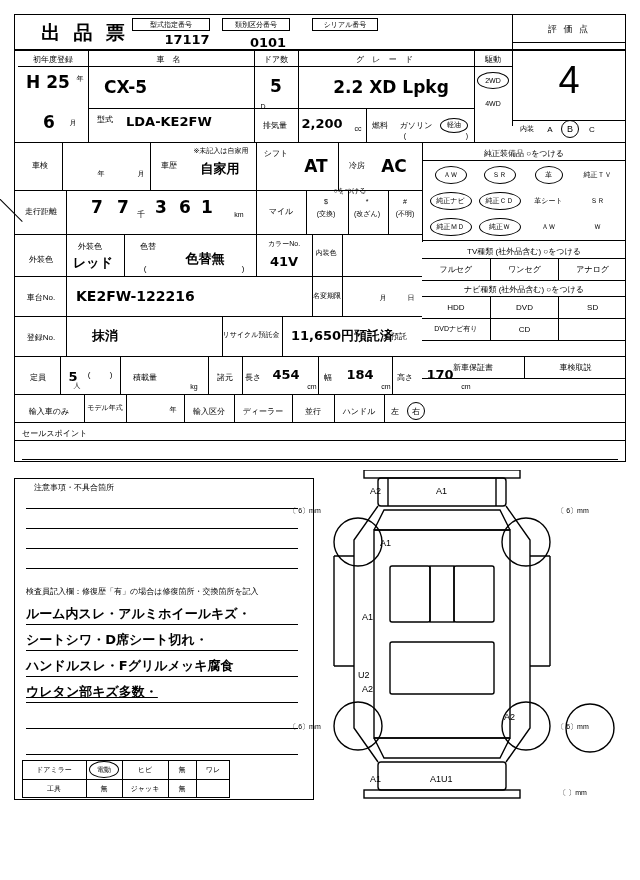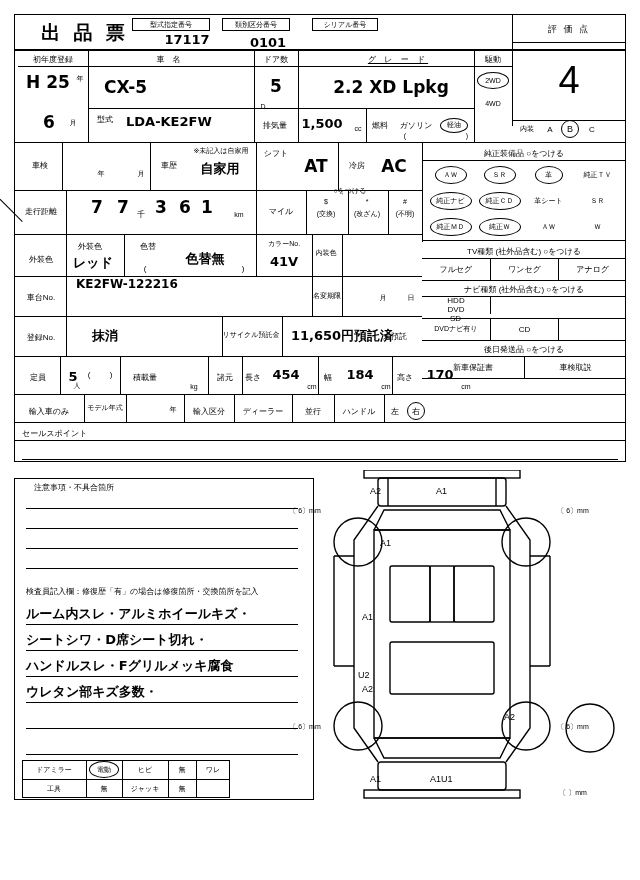--- a/index.html
+++ b/index.html
@@ -67,39 +67,39 @@
   <div class="line" style="left:88px;top:66px;width:166px;height:1px;"></div>
   <div class="bx l big hand" style="left:104px;top:76px;width:140px;height:22px;">CX-5</div>
 
   <div class="line" style="left:254px;top:50px;width:1px;height:92px;"></div>
   <div class="bx c sm" style="left:254px;top:52px;width:44px;height:14px;">ドア数</div>
   <div class="line" style="left:254px;top:66px;width:44px;height:1px;"></div>
   <div class="bx c big hand" style="left:254px;top:76px;width:44px;height:20px;">5</div>
   <div class="bx c xs" style="left:256px;top:100px;width:14px;height:12px;">D</div>
 
   <div class="line" style="left:298px;top:50px;width:1px;height:92px;"></div>
-  <div class="bx c sm" style="left:310px;top:52px;width:176px;height:14px;letter-spacing:3px;text-decoration:underline;">グ レ ー ド</div>
+  <div class="bx c sm" style="left:298px;top:52px;width:176px;height:14px;letter-spacing:3px;">グ レ ー ド</div>
   <div class="line" style="left:298px;top:66px;width:176px;height:1px;"></div>
   <div class="bx c big hand" style="left:298px;top:76px;width:186px;height:22px;">2.2 XD Lpkg</div>
 
   <div class="line" style="left:474px;top:50px;width:1px;height:92px;"></div>
   <div class="bx c sm" style="left:474px;top:52px;width:38px;height:14px;">駆動</div>
   <div class="line" style="left:474px;top:66px;width:38px;height:1px;"></div>
   <div class="bx c xs" style="left:474px;top:72px;width:38px;height:16px;">
     <span class="circ" style="width:30px;height:15px;border-radius:50%;font-size:7px;">2WD</span>
   </div>
   <div class="bx c xs" style="left:474px;top:96px;width:38px;height:14px;">4WD</div>
 
   <div class="line" style="left:88px;top:108px;width:386px;height:1px;"></div>
   <div class="bx c sm" style="left:90px;top:112px;width:30px;height:14px;">型式</div>
   <div class="bx l med hand" style="left:126px;top:112px;width:130px;height:18px;">LDA-KE2FW</div>
 
   <div class="line" style="left:254px;top:108px;width:1px;height:34px;"></div>
   <div class="bx c sm" style="left:256px;top:118px;width:38px;height:14px;">排気量</div>
-  <div class="bx c med hand" style="left:294px;top:114px;width:56px;height:18px;">1,500</div>
+  <div class="bx c med hand" style="left:294px;top:114px;width:56px;height:18px;">2,200</div>
   <div class="bx c xs" style="left:350px;top:122px;width:16px;height:12px;">cc</div>
 
   <div class="line" style="left:366px;top:108px;width:1px;height:34px;"></div>
   <div class="bx c sm" style="left:366px;top:118px;width:28px;height:14px;">燃料</div>
   <div class="bx c sm" style="left:394px;top:118px;width:44px;height:14px;">ガソリン</div>
   <div class="bx c xs" style="left:438px;top:118px;width:32px;height:14px;">
     <span class="circ" style="width:26px;height:13px;border-radius:50%;font-size:7px;">軽油</span>
   </div>
   <div class="bx c xs" style="left:400px;top:130px;width:10px;height:10px;">(</div>
   <div class="bx c xs" style="left:462px;top:130px;width:10px;height:10px;">)</div>
@@ -220,44 +220,43 @@
   <div class="bx c sm" style="left:422px;top:244px;width:204px;height:14px;">TV種類 (社外品含む) ○をつける</div>
   <div class="line" style="left:422px;top:258px;width:204px;height:1px;"></div>
   <div class="bx" style="left:422px;top:258px;width:204px;height:22px;display:flex;">
     <div class="c sm" style="width:68px;height:22px;border-right:1px solid #000;">フルセグ</div>
     <div class="c sm" style="width:68px;height:22px;border-right:1px solid #000;">ワンセグ</div>
     <div class="c sm" style="width:67px;height:22px;">アナログ</div>
   </div>
   <div class="line" style="left:422px;top:280px;width:204px;height:1px;"></div>
   <div class="bx c sm" style="left:422px;top:282px;width:204px;height:14px;">ナビ種類 (社外品含む) ○をつける</div>
   <div class="line" style="left:422px;top:296px;width:204px;height:1px;"></div>
-  <div class="bx" style="left:422px;top:296px;width:204px;height:22px;display:flex;flex-direction:column;">
+  <div class="bx" style="left:422px;top:296px;width:204px;height:22px;display:flex;">
     <div class="c sm" style="width:68px;height:22px;border-right:1px solid #000;">HDD</div>
     <div class="c sm" style="width:68px;height:22px;border-right:1px solid #000;">DVD</div>
     <div class="c sm" style="width:67px;height:22px;">SD</div>
   </div>
   <div class="line" style="left:422px;top:318px;width:204px;height:1px;"></div>
   <div class="bx" style="left:422px;top:318px;width:204px;height:22px;display:flex;">
     <div class="c xs" style="width:68px;height:22px;border-right:1px solid #000;">DVDナビ有り</div>
     <div class="c sm" style="width:68px;height:22px;border-right:1px solid #000;">CD</div>
     <div class="c sm" style="width:67px;height:22px;"></div>
   </div>
   <div class="line" style="left:422px;top:340px;width:204px;height:1px;"></div>
-  <div class="bx c sm" style="left:422px;top:342px;width:204px;height:14px;">後日発送品 ○をつける</div>
   <div class="line" style="left:422px;top:356px;width:204px;height:1px;"></div>
   <div class="bx" style="left:422px;top:356px;width:204px;height:22px;display:flex;">
     <div class="c sm" style="width:102px;height:22px;border-right:1px solid #000;">新車保証書</div>
     <div class="c sm" style="width:101px;height:22px;">車検取説</div>
   </div>
   <div class="line" style="left:422px;top:378px;width:204px;height:1px;"></div>
 
   <div class="line" style="left:14px;top:276px;width:408px;height:1px;"></div>
   <div class="bx c sm" style="left:18px;top:290px;width:46px;height:14px;">車台No.</div>
   <div class="line" style="left:66px;top:276px;width:1px;height:40px;"></div>
-  <div class="bx l med hand" style="left:76px;top:274px;width:200px;height:20px;font-size:12px;">KE2FW-122216</div>
+  <div class="bx l med hand" style="left:76px;top:286px;width:200px;height:20px;font-size:14px;">KE2FW-122216</div>
   <div class="line" style="left:312px;top:276px;width:1px;height:40px;"></div>
   <div class="bx c xs" style="left:312px;top:282px;width:30px;height:28px;line-height:1.3;">名変期限</div>
   <div class="line" style="left:342px;top:276px;width:1px;height:40px;"></div>
   <div class="bx c xs" style="left:376px;top:292px;width:14px;height:12px;">月</div>
   <div class="bx c xs" style="left:404px;top:292px;width:14px;height:12px;">日</div>
 
   <div class="line" style="left:14px;top:316px;width:408px;height:1px;"></div>
   <div class="bx c sm" style="left:18px;top:330px;width:46px;height:14px;">登録No.</div>
   <div class="line" style="left:66px;top:316px;width:1px;height:40px;"></div>
   <div class="bx c med hand" style="left:70px;top:326px;width:70px;height:20px;">抹消</div>
@@ -328,21 +327,21 @@
   <div class="bx ul" style="left:26px;top:568px;width:272px;height:1px;"></div>
 
   <div class="bx l med hand" style="left:26px;top:604px;width:280px;height:20px;font-size:13px;">ルーム内スレ・アルミホイールキズ・</div>
 
   <div class="bx l sm" style="left:26px;top:584px;width:286px;height:14px;font-size:8px;">検査員記入欄：修復歴「有」の場合は修復箇所・交換箇所を記入</div>
   <div class="bx ul" style="left:26px;top:624px;width:272px;height:1px;"></div>
   <div class="bx l med hand" style="left:26px;top:630px;width:280px;height:20px;font-size:13px;">シートシワ・D席シート切れ・</div>
   <div class="bx ul" style="left:26px;top:650px;width:272px;height:1px;"></div>
   <div class="bx l med hand" style="left:26px;top:656px;width:280px;height:20px;font-size:13px;">ハンドルスレ・Fグリルメッキ腐食</div>
   <div class="bx ul" style="left:26px;top:676px;width:272px;height:1px;"></div>
-  <div class="bx l med hand" style="left:26px;top:682px;width:280px;height:20px;font-size:13px;">ウレタン部キズ多数・</div>
+  <div class="bx l med hand" style="left:26px;top:682px;width:280px;height:20px;font-size:13px;text-decoration:underline;">ウレタン部キズ多数・</div>
   <div class="bx ul" style="left:26px;top:702px;width:272px;height:1px;"></div>
   <div class="bx ul" style="left:26px;top:728px;width:272px;height:1px;"></div>
   <div class="bx ul" style="left:26px;top:754px;width:272px;height:1px;"></div>
 
   <div class="bx b" style="left:22px;top:760px;width:208px;height:38px;"></div>
   <div class="line" style="left:22px;top:779px;width:208px;height:1px;"></div>
   <div class="line" style="left:86px;top:760px;width:1px;height:38px;"></div>
   <div class="line" style="left:122px;top:760px;width:1px;height:38px;"></div>
   <div class="line" style="left:168px;top:760px;width:1px;height:38px;"></div>
   <div class="line" style="left:196px;top:760px;width:1px;height:38px;"></div>

